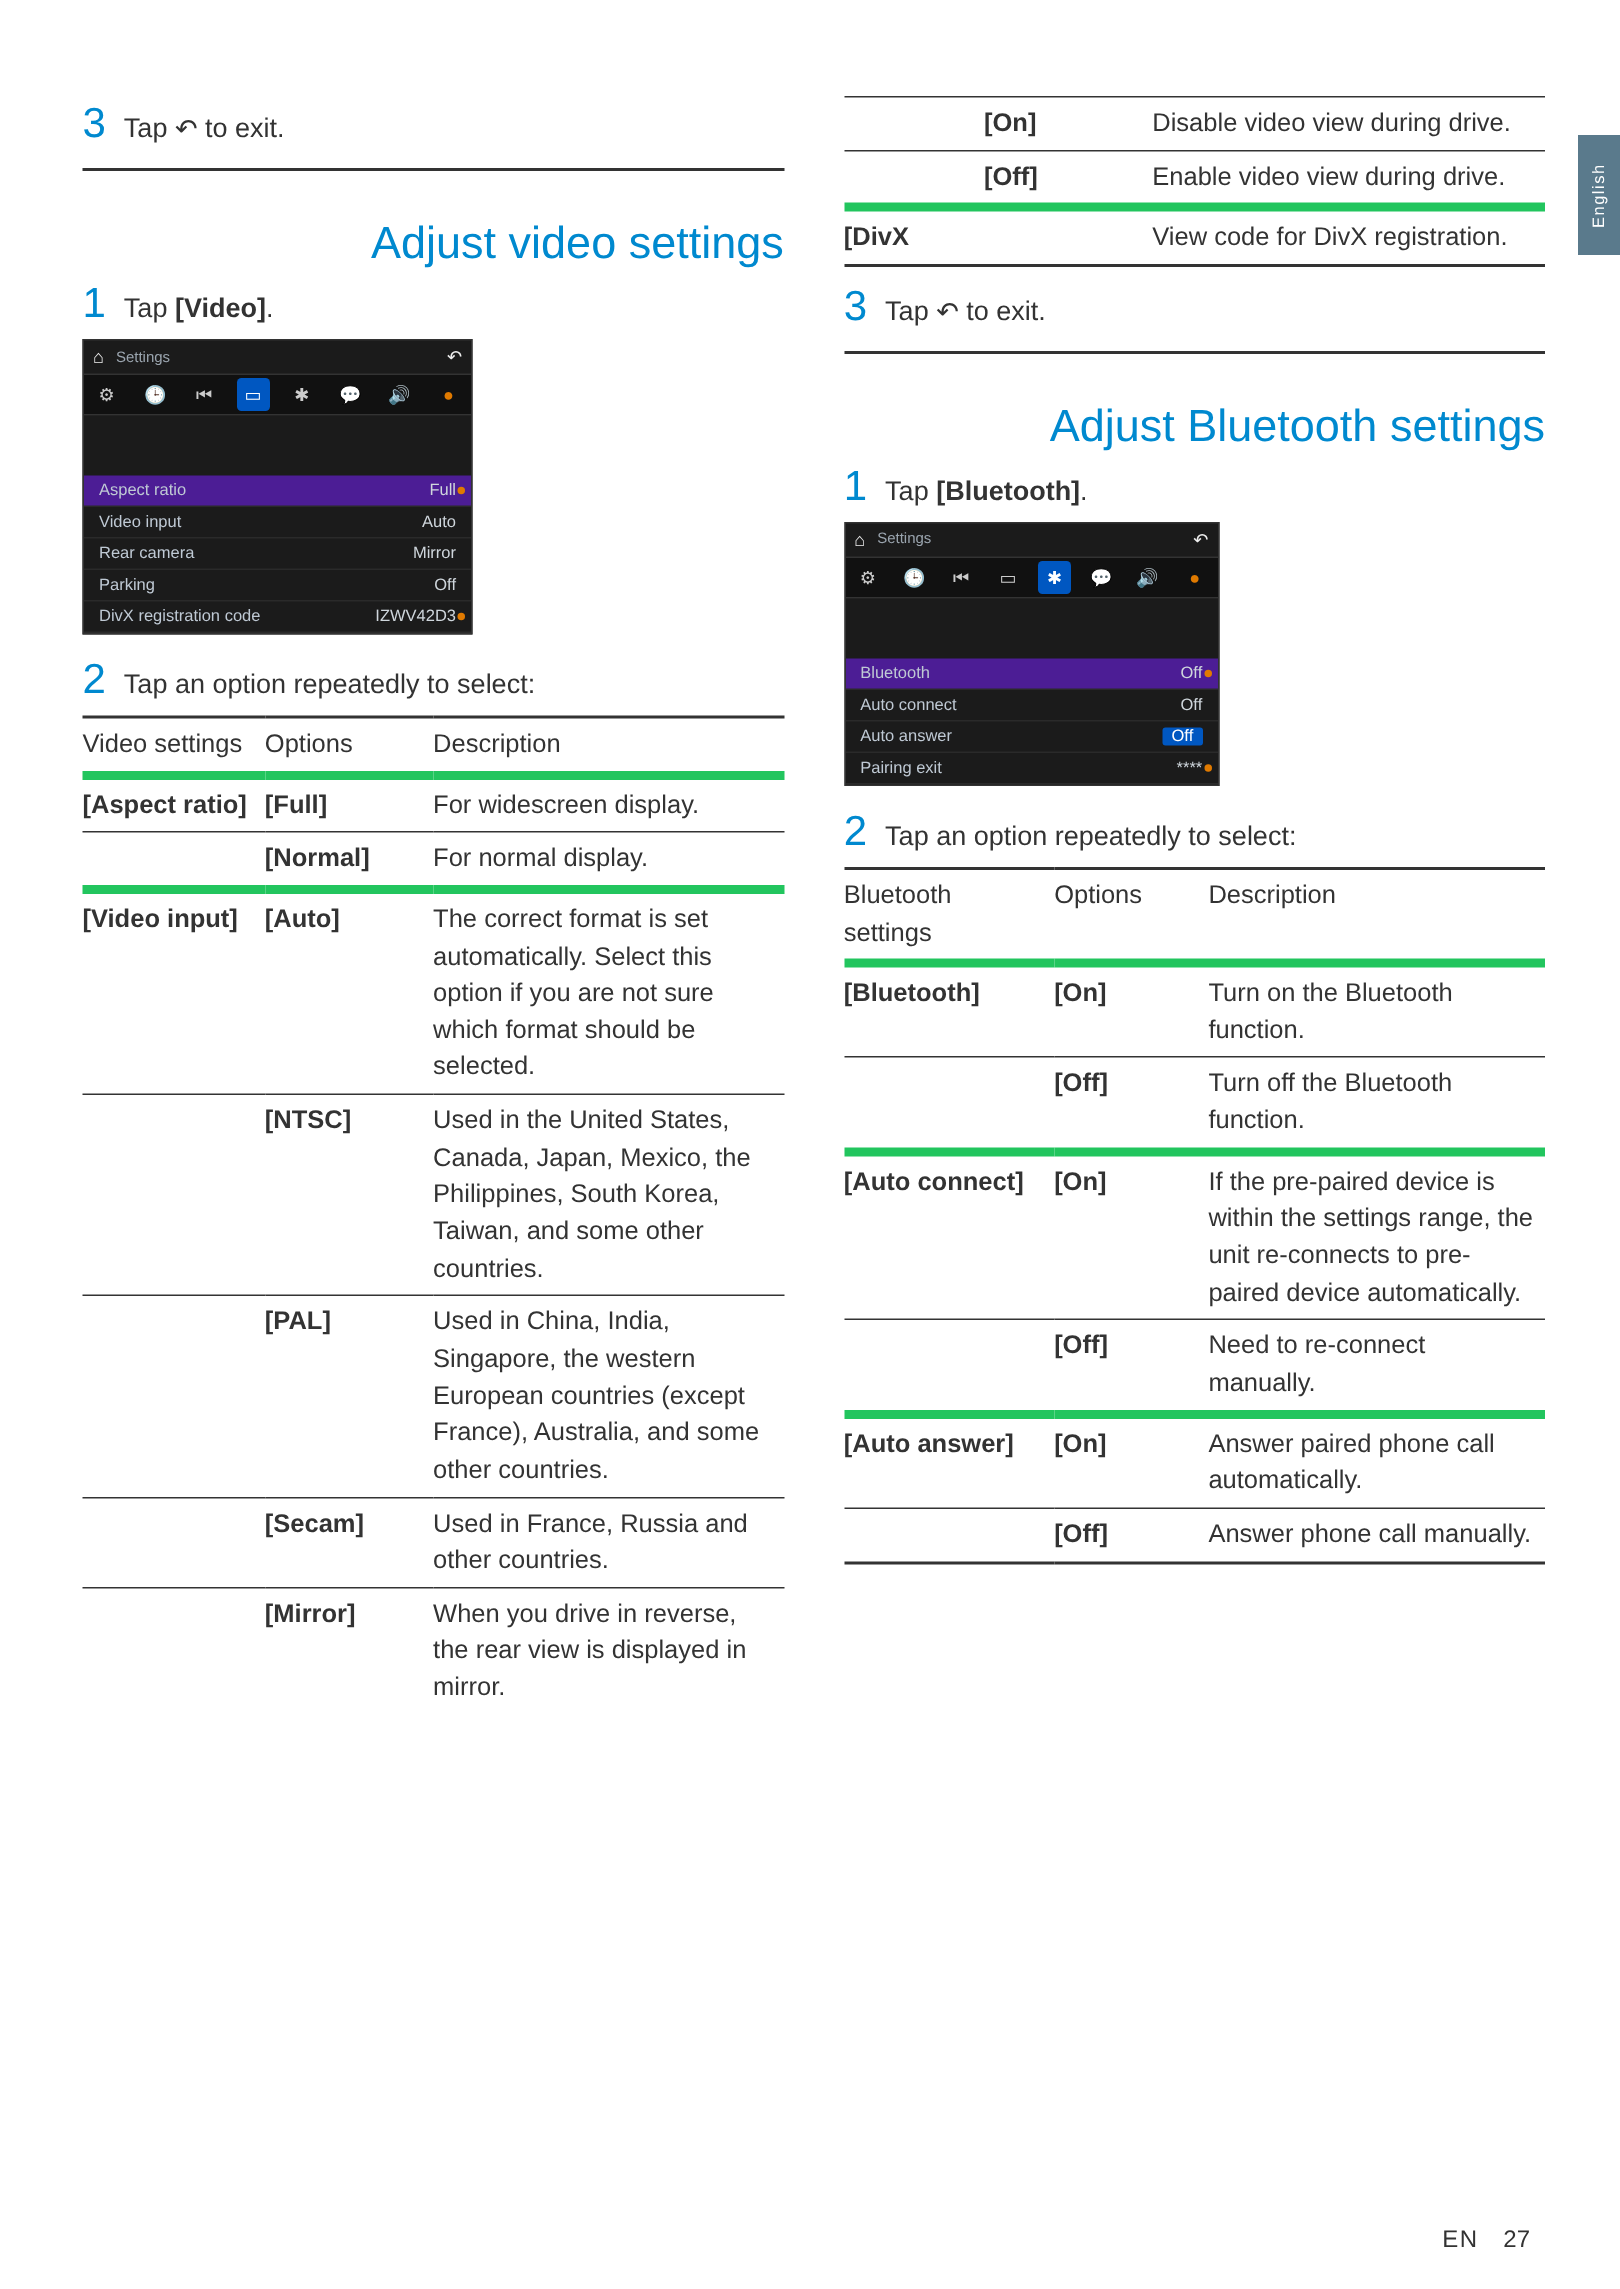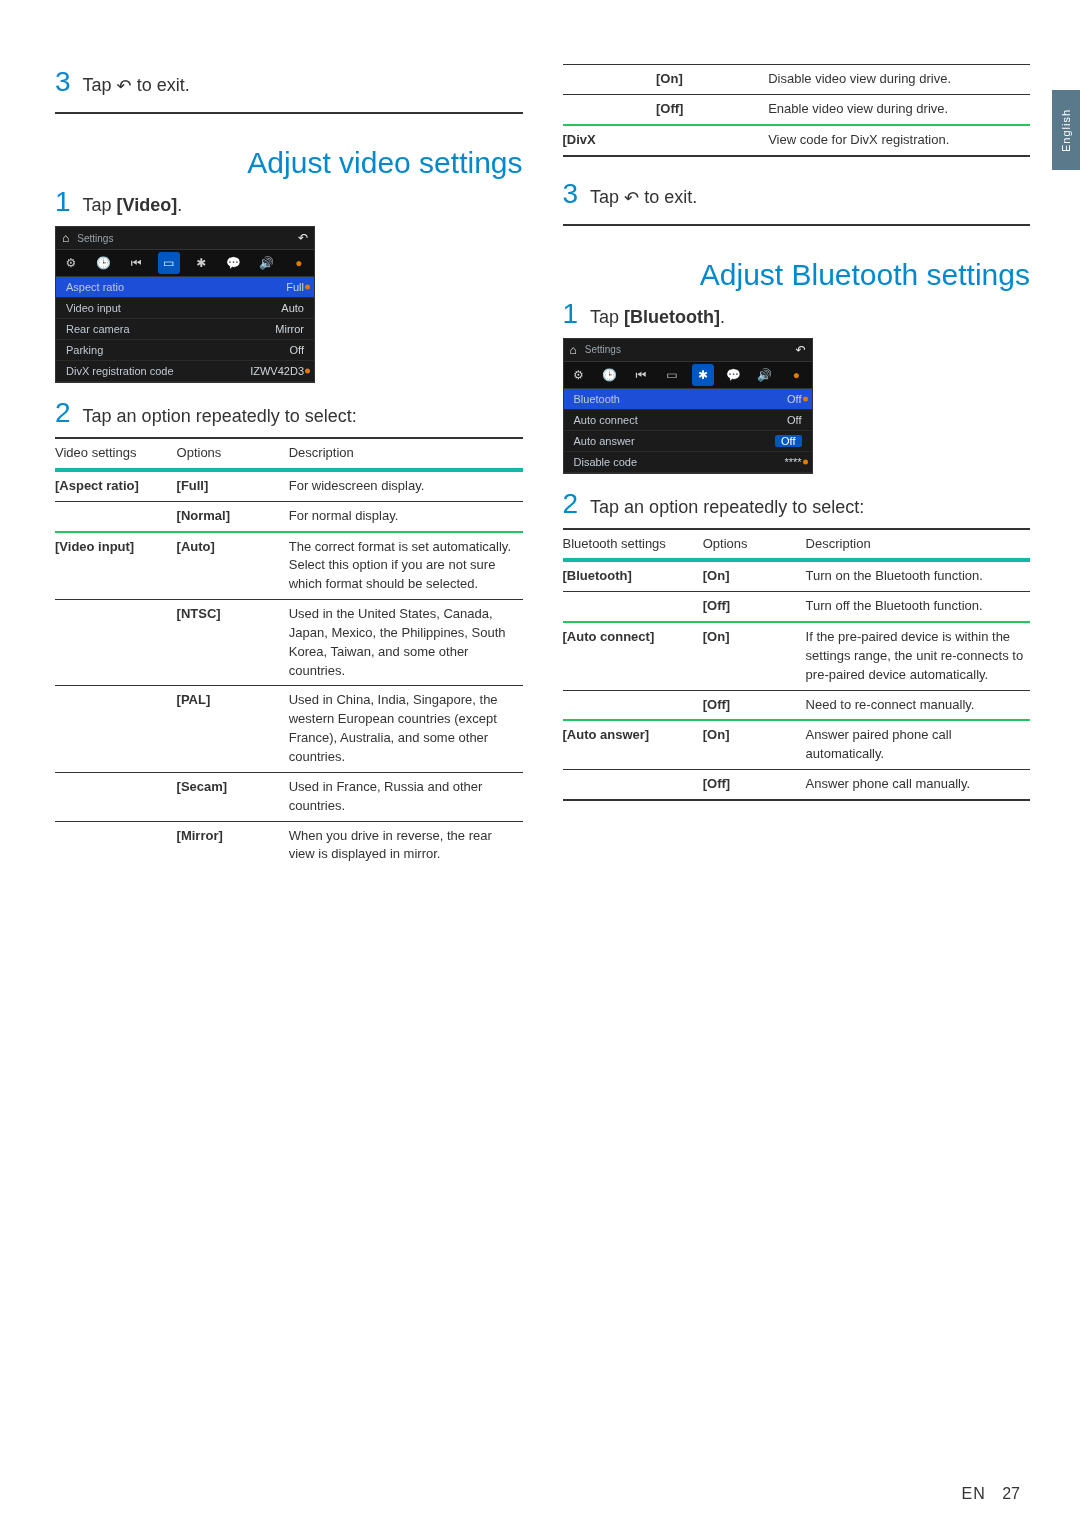--- a/index.html
+++ b/index.html
@@ -67,40 +67,40 @@
   .shot .back { position: absolute; right: 6px; top: 4px; color: #eee; font-size: 12px; }
   .shot-icons {
     display: flex; align-items: center; justify-content: space-between;
     padding: 2px 4px; border-bottom: 1px solid #333;
     background: #111;
   }
   .shot-icons .ic { width: 22px; height: 22px; display: flex; align-items: center; justify-content: center; color: #ccc; font-size: 12px; }
   .ic.sel { background: #0057c1; border-radius: 3px; color: #fff; }
   .ic.orange { color: #e07a00; }
   .shot-row { display: flex; justify-content: space-between; padding: 4px 10px; border-bottom: 1px solid #2a2a2a; position: relative;}
-  .shot-row.sel { background: #1d4ed8; }
+  .shot-row.sel { background: #4c1d95; margin-top: 40px; }
   .shot-row .val { color: #cfd6dc; }
   .shot-row .val.selv { background: #0057c1; color: #fff; padding: 0 6px; border-radius: 2px; }
   .dot { position: absolute; right: 4px; top: 50%; transform: translateY(-50%); width: 5px; height: 5px; background: #e07a00; border-radius: 50%; }
   
   table.opt {
     width: 100%;
     border-collapse: collapse;
-    font-size: 13px;
+    font-size: 17px;
     line-height: 1.45;
-    margin-bottom: 21px;
+    margin-bottom: 10px;
   }
   table.opt th, table.opt td {
     text-align: left;
     vertical-align: top;
     padding: 5px 6px 5px 0;
   }
   table.opt thead th { border-top: 2px solid #333; border-bottom: 4px solid #14b8a6; font-weight: 400; }
   table.opt .rule td { border-top: 1px solid #333; }
-  table.opt .heavy td { border-top: 2px solid #22c55e; }
+  table.opt .heavy td { border-top: 6px solid #22c55e; }
   table.opt tr.last td { border-bottom: 2px solid #333; }
   .c1 { width: 26%; }
   .c2 { width: 24%; }
   .c3 { width: 50%; }
   .b1 { width: 30%; }
   .b2 { width: 22%; }
   .b3 { width: 48%; }
   .p1 { width: 20%; }
   .p2 { width: 24%; }
   .p3 { width: 56%; }
@@ -303,21 +303,21 @@
           </div>
           <div class="shot-row">
             <span>Auto connect</span>
             <span class="val">Off</span>
           </div>
           <div class="shot-row">
             <span>Auto answer</span>
             <span class="val selv">Off</span>
           </div>
           <div class="shot-row">
-            <span>Disable code</span>
+            <span>Pairing exit</span>
             <span class="val">****</span>
             <span class="dot"></span>
           </div>
         </div>
     </div>
 
     <div class="step-line">
       <span class="step-num">2</span>
       <span class="step-text">Tap an option repeatedly to select:</span>
     </div>

